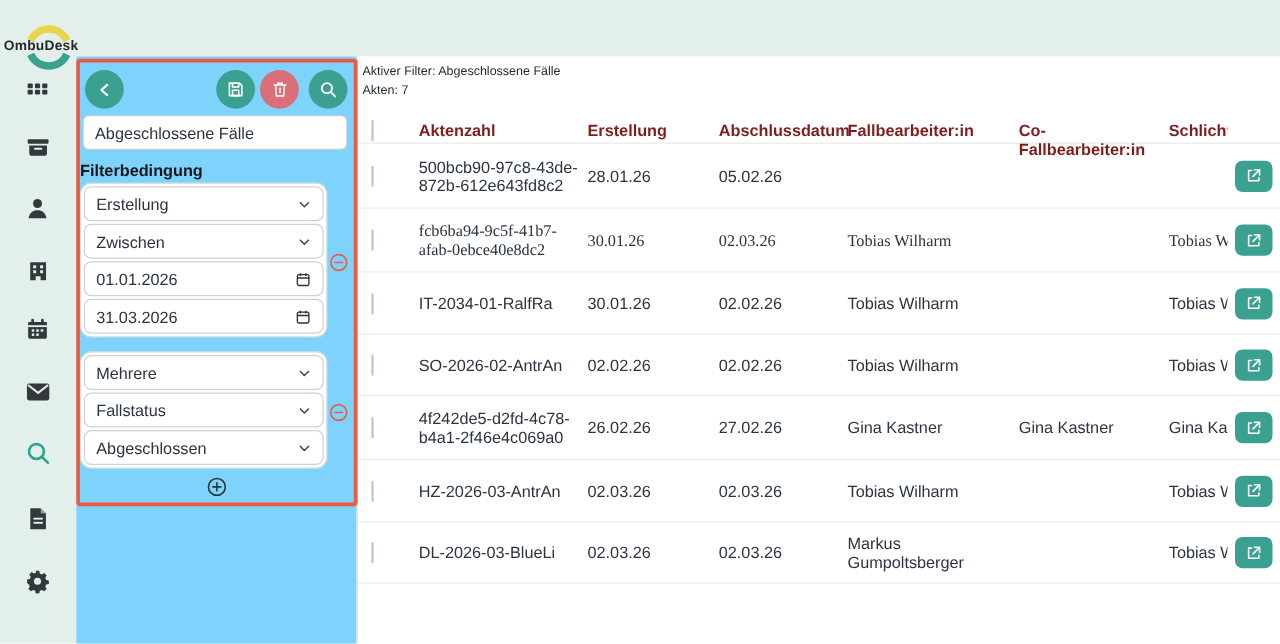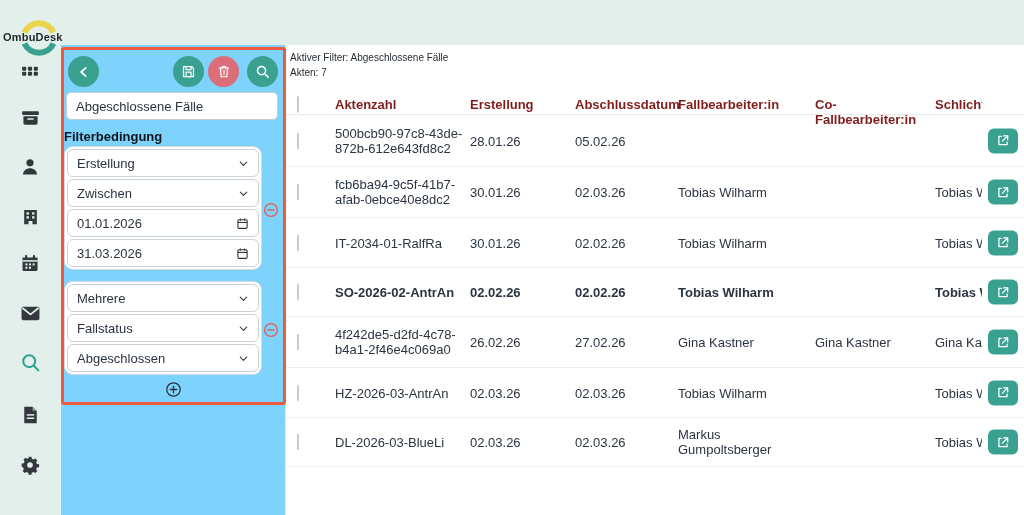--- a/index.html
+++ b/index.html
@@ -63,22 +63,22 @@
   .annotation-box { position:absolute; left:61px; top:47px; width:225px; height:358px; border:3px solid #ee5a3e;
     border-radius:3px; z-index:40; pointer-events:none; }
 
   
   .main { position:absolute; left:286px; top:45px; width:738px; height:470px; background:#fff; }
   .active-filter { position:absolute; left:4px; top:5px; font-size:10px; color:#1f2730; line-height:15px; }
 
   .thead { position:absolute; left:0; top:40px; width:738px; height:30px; border-bottom:1px solid #e8eaec; font-weight:bold; color:#7f1d1d; font-size:13px; }
   .tbody { position:absolute; left:0; top:70px; width:738px; }
   .trow { position:relative; width:738px; border-bottom:1px solid #eceeef; }
-  .trow:nth-child(1){ height:52px; } .trow:nth-child(2){ height:51px; } .trow:nth-child(3){ height:50px; }
-  .trow:nth-child(4){ height:49px;font-weight:bold; } .trow:nth-child(5){ height:51px; } .trow:nth-child(6){ height:50px; }
+  .trow:nth-child(1){ height:52px; } .trow:nth-child(2){ height:51px;font-family:Liberation Serif, serif; } .trow:nth-child(3){ height:50px; }
+  .trow:nth-child(4){ height:49px; } .trow:nth-child(5){ height:51px; } .trow:nth-child(6){ height:50px; }
   .trow:nth-child(7){ height:49px; }
 
   .cell { position:absolute; top:50%; transform:translateY(-50%); font-size:13px; line-height:15px; }
   .c-check { left:11px;  width:16px; }
   .c-akt   { left:49px;  width:131px; word-wrap:break-word; }
   .c-erst  { left:184px; width:95px; }
   .c-absch { left:289px; width:102px; }
   .c-fall  { left:392px; width:130px; }
   .c-co    { left:529px; width:112px; }
   .c-schl  { left:649px; width:47px; overflow:hidden; white-space:nowrap; }

